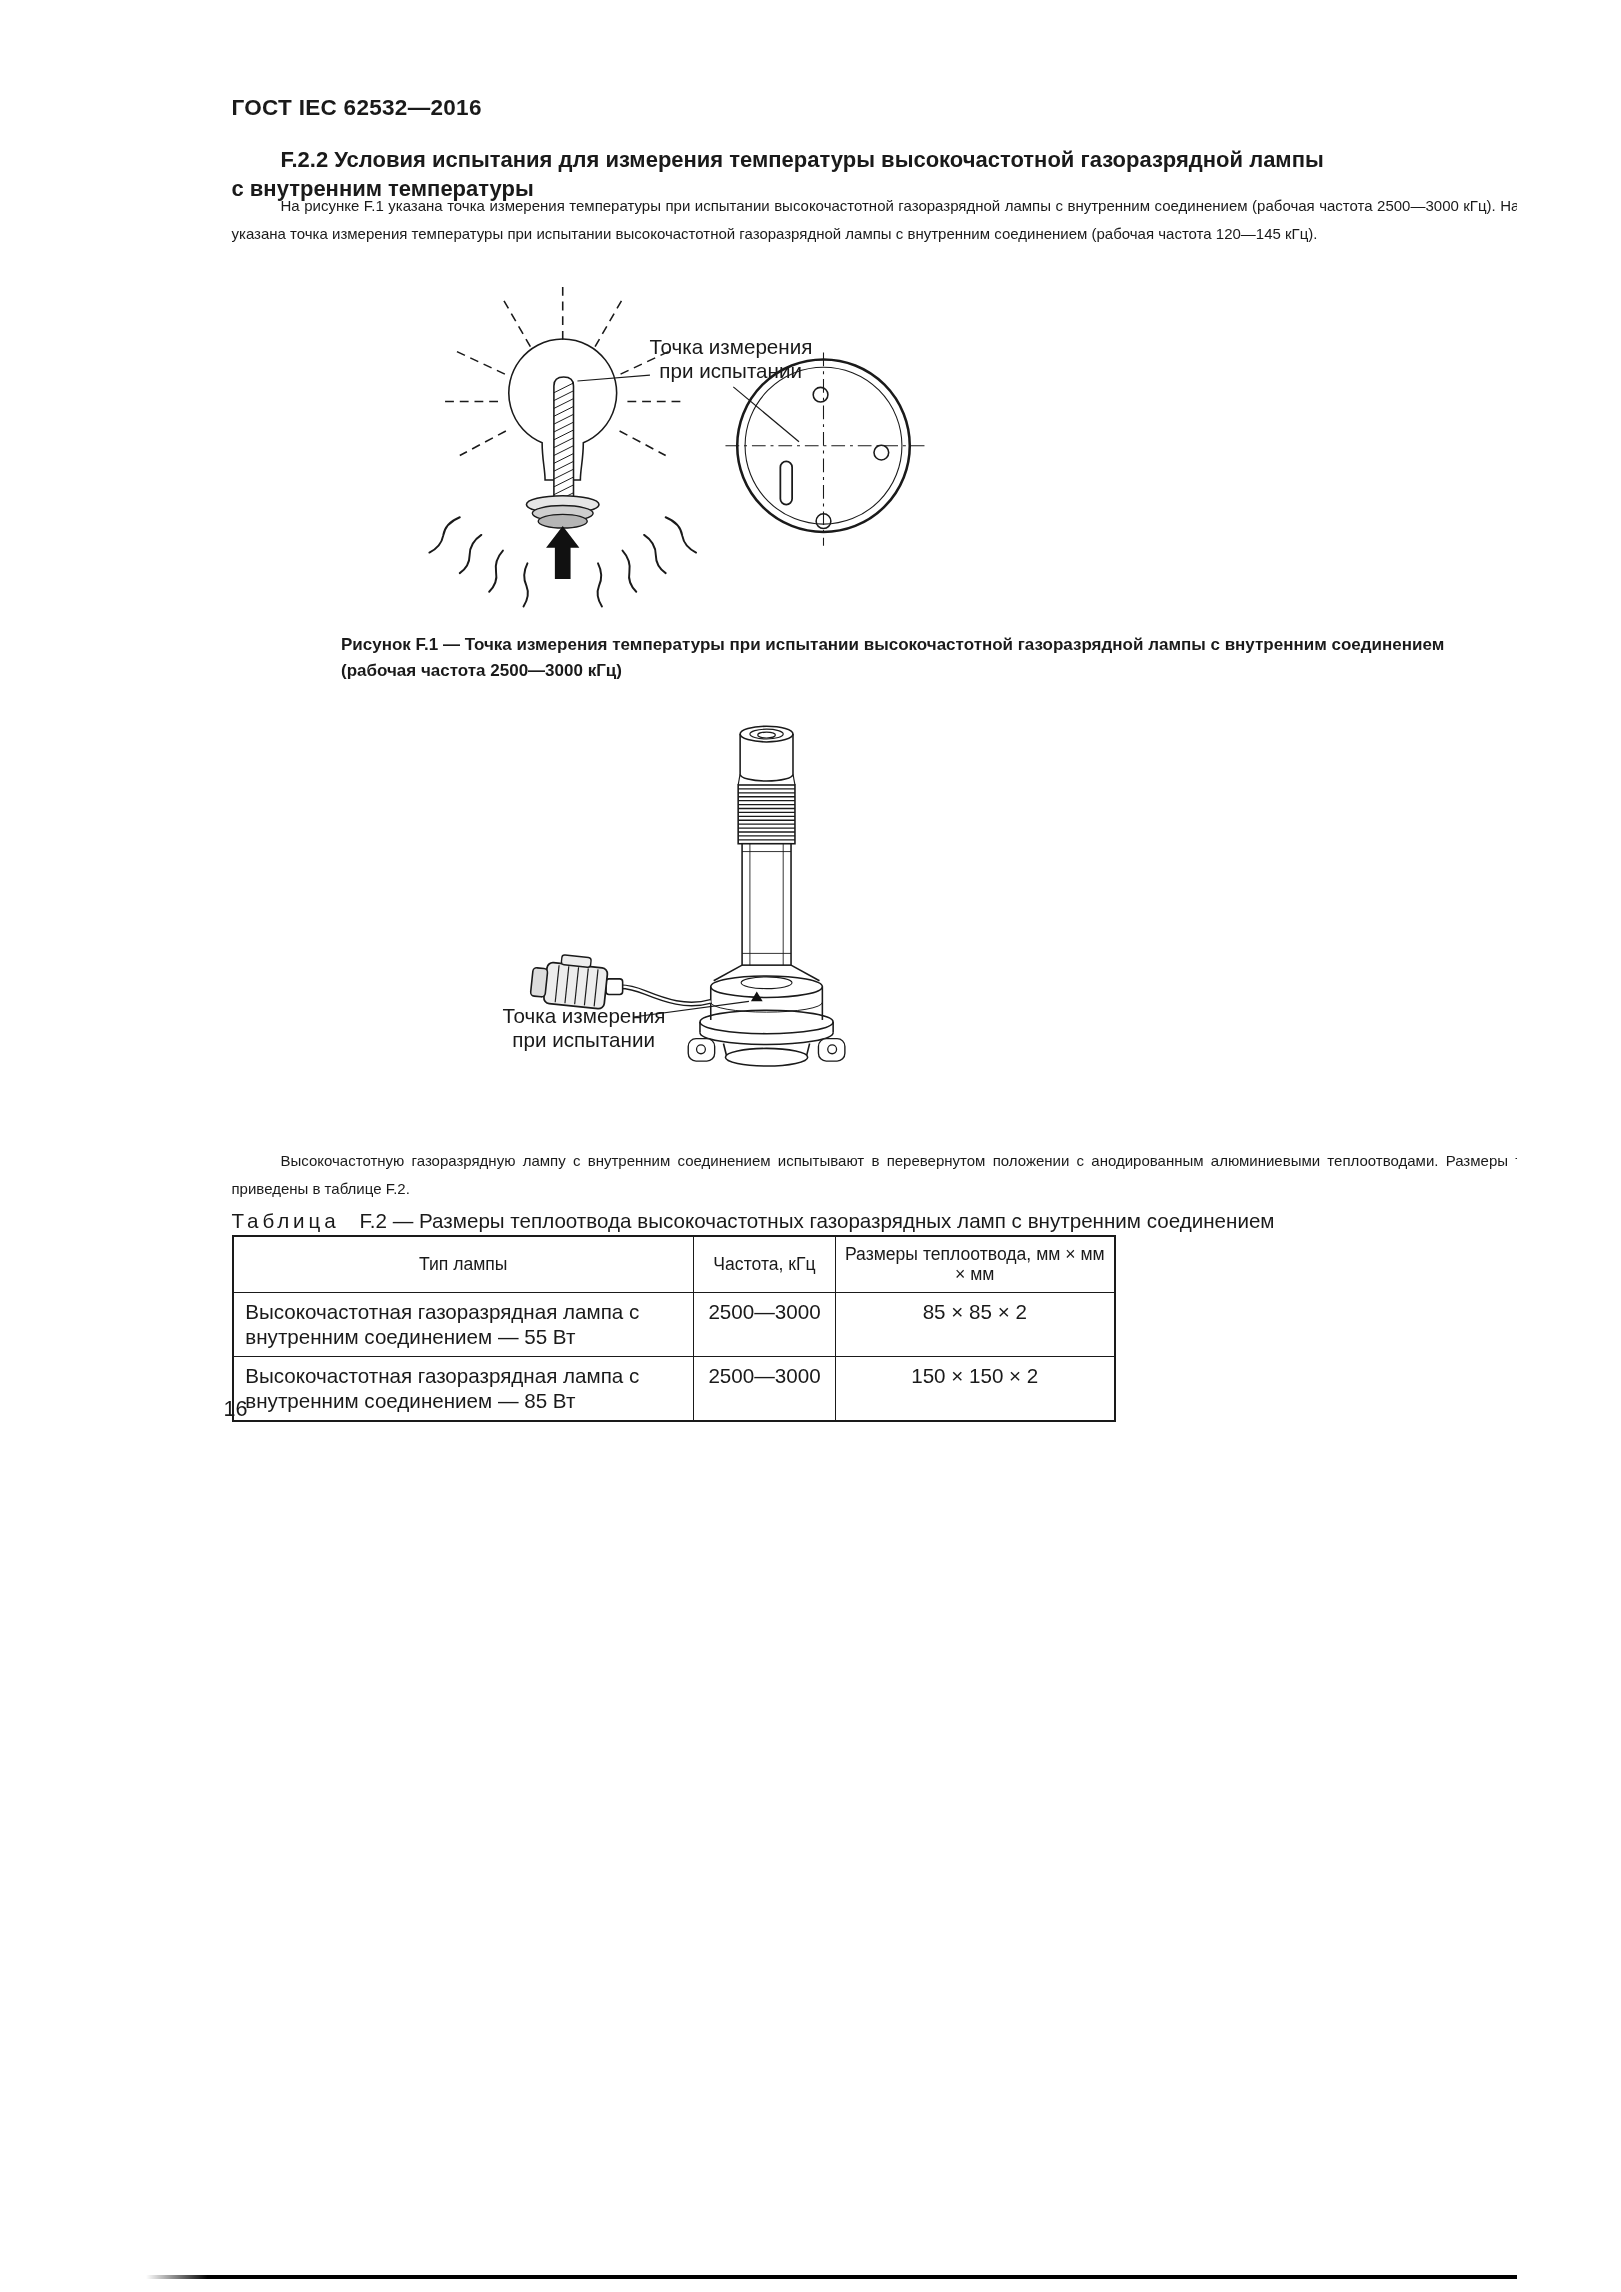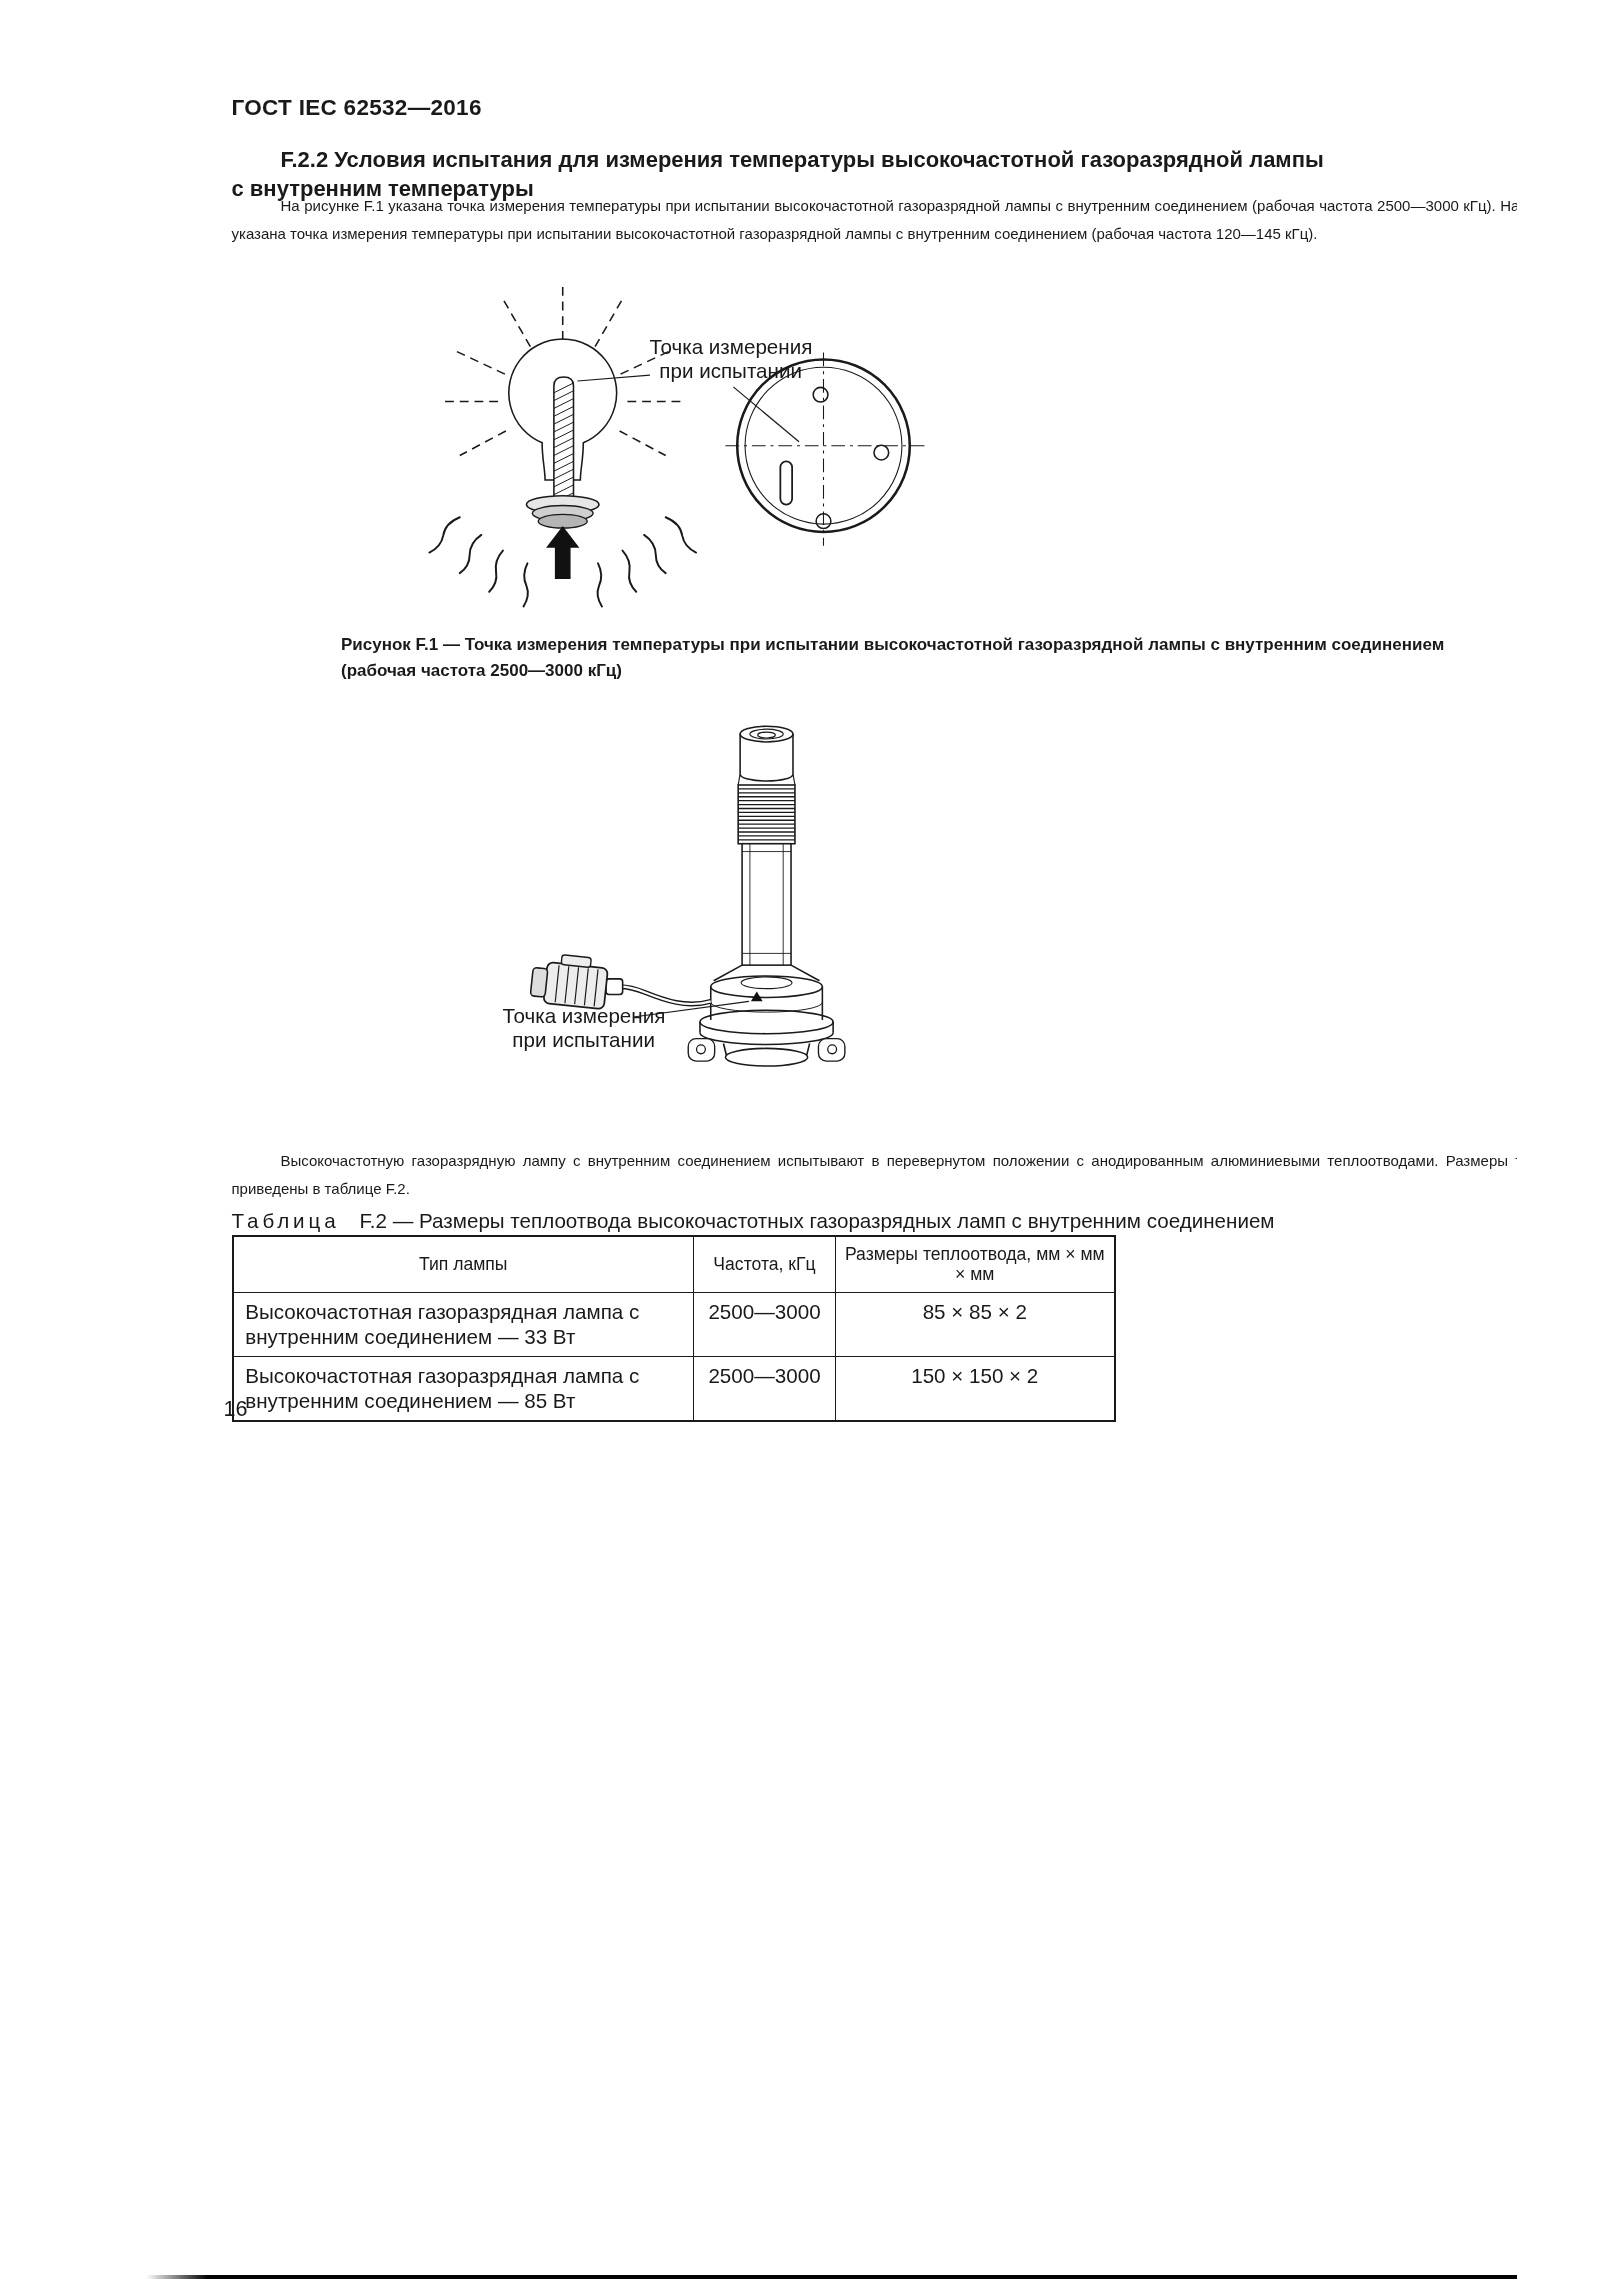--- a/index.html
+++ b/index.html
@@ -216,21 +216,21 @@
       </colgroup>
     <thead>
       <tr>
         <th>Тип лампы</th>
         <th>Частота, кГц</th>
         <th>Размеры теплоотвода, мм × мм × мм</th>
       </tr>
     </thead>
     <tbody>
       <tr>
-        <td>Высокочастотная газоразрядная лампа с внутренним соединением — 33 Вт</td>
+        <td>Высокочастотная газоразрядная лампа с внутренним соединением — 55 Вт</td>
         <td class="c">2500—3000</td>
         <td class="c">85 × 85 × 2</td>
       </tr>
       <tr>
         <td>Высокочастотная газоразрядная лампа с внутренним соединением — 85 Вт</td>
         <td class="c">2500—3000</td>
         <td class="c">150 × 150 × 2</td>
       </tr>
     </tbody>
   </table>

